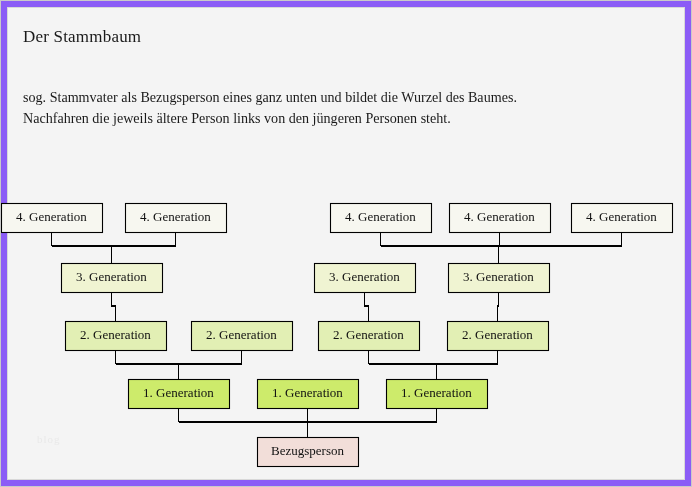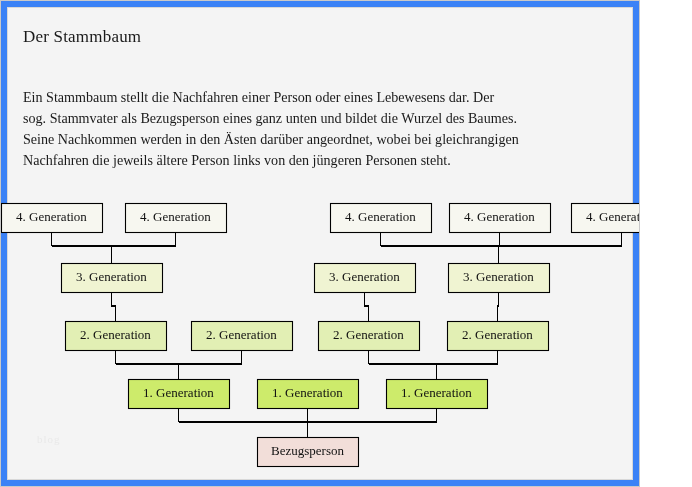--- a/index.html
+++ b/index.html
@@ -6,24 +6,24 @@
   html, body {
     margin: 0;
     padding: 0;
     background: #ffffff;
   }
   body {
     font-family: "Liberation Serif", "DejaVu Serif", serif;
   }
   #page {
     position: relative;
-    width: 640px;
+    width: 692px;
     height: 487px;
     box-sizing: border-box;
-    background: #3b82f6;
+    background: #8b5cf6;
     border: 1px solid #c9c9c9;
     overflow: hidden;
   }
   #inner-frame {
     position: absolute;
     left: 6px;
     top: 6px;
     right: 6px;
     bottom: 6px;
     border: 1px solid #d8d8d8;
@@ -85,23 +85,21 @@
 </style>
 </head>
 <body>
 
 <div id="page">
   <div id="inner-frame"></div>
 
   <div id="heading">Der Stammbaum</div>
 
   <div id="intro">
-    <p>Ein Stammbaum stellt die Nachfahren einer Person oder eines Lebewesens dar. Der</p>
     <p>sog. Stammvater als Bezugsperson eines ganz unten und bildet die Wurzel des Baumes.</p>
-    <p>Seine Nachkommen werden in den Ästen darüber angeordnet, wobei bei gleichrangigen</p>
     <p>Nachfahren die jeweils ältere Person links von den jüngeren Personen steht.</p>
   </div>
 
   <div id="watermark">blog</div>
 
   <svg id="diagram" viewBox="0 0 692 290" width="692" height="290" xmlns="http://www.w3.org/2000/svg">
     <g id="links-layer">
         <path d="M 50.5 55 L 174.5 55" class="link-line"></path>
         <path d="M 50.5 41 L 50.5 55" class="link-line"></path>
         <path d="M 174.5 41 L 174.5 55" class="link-line"></path>

